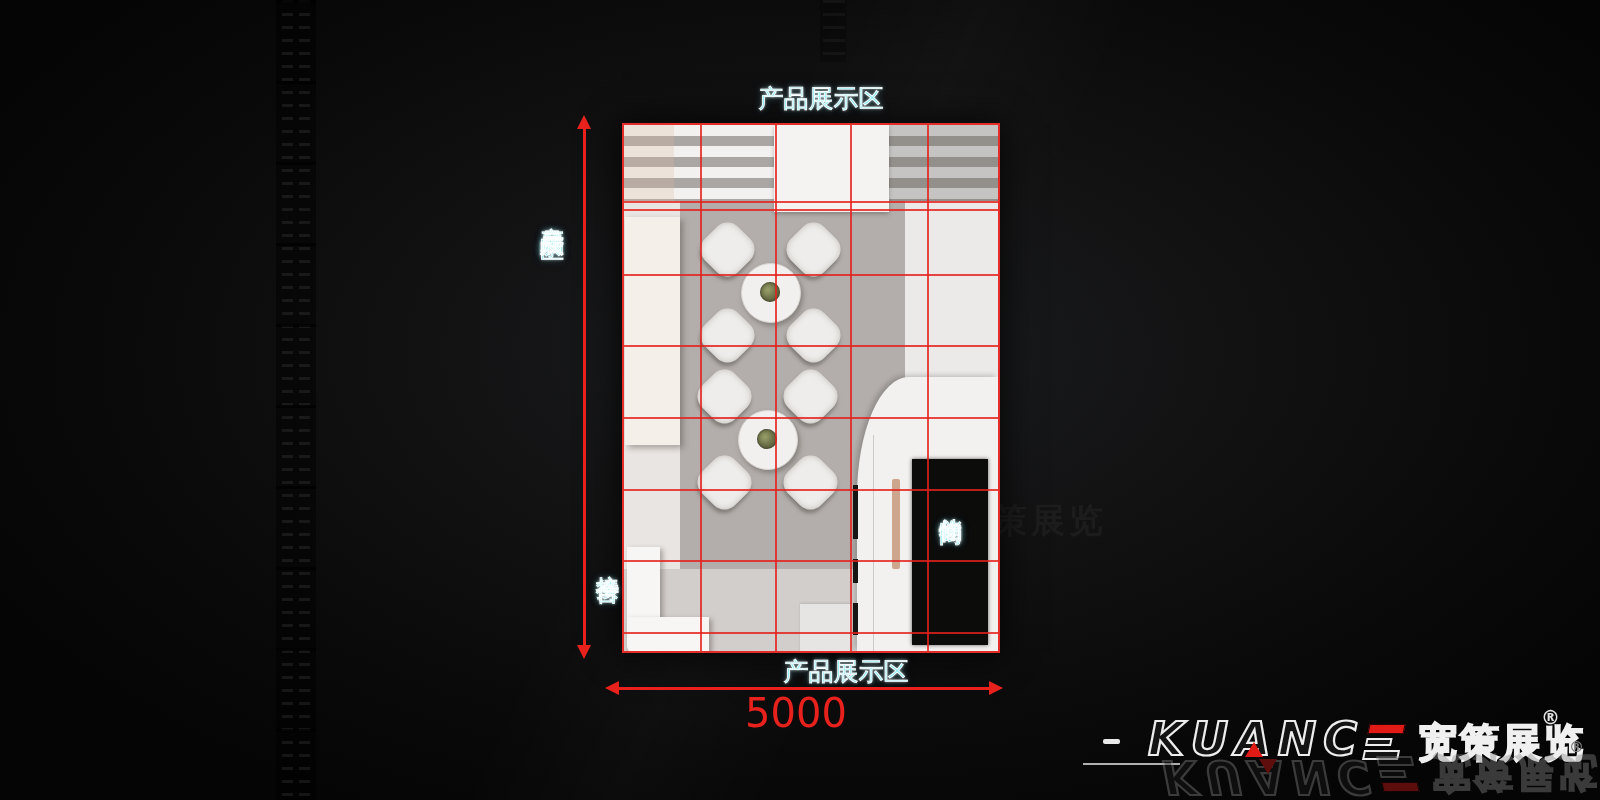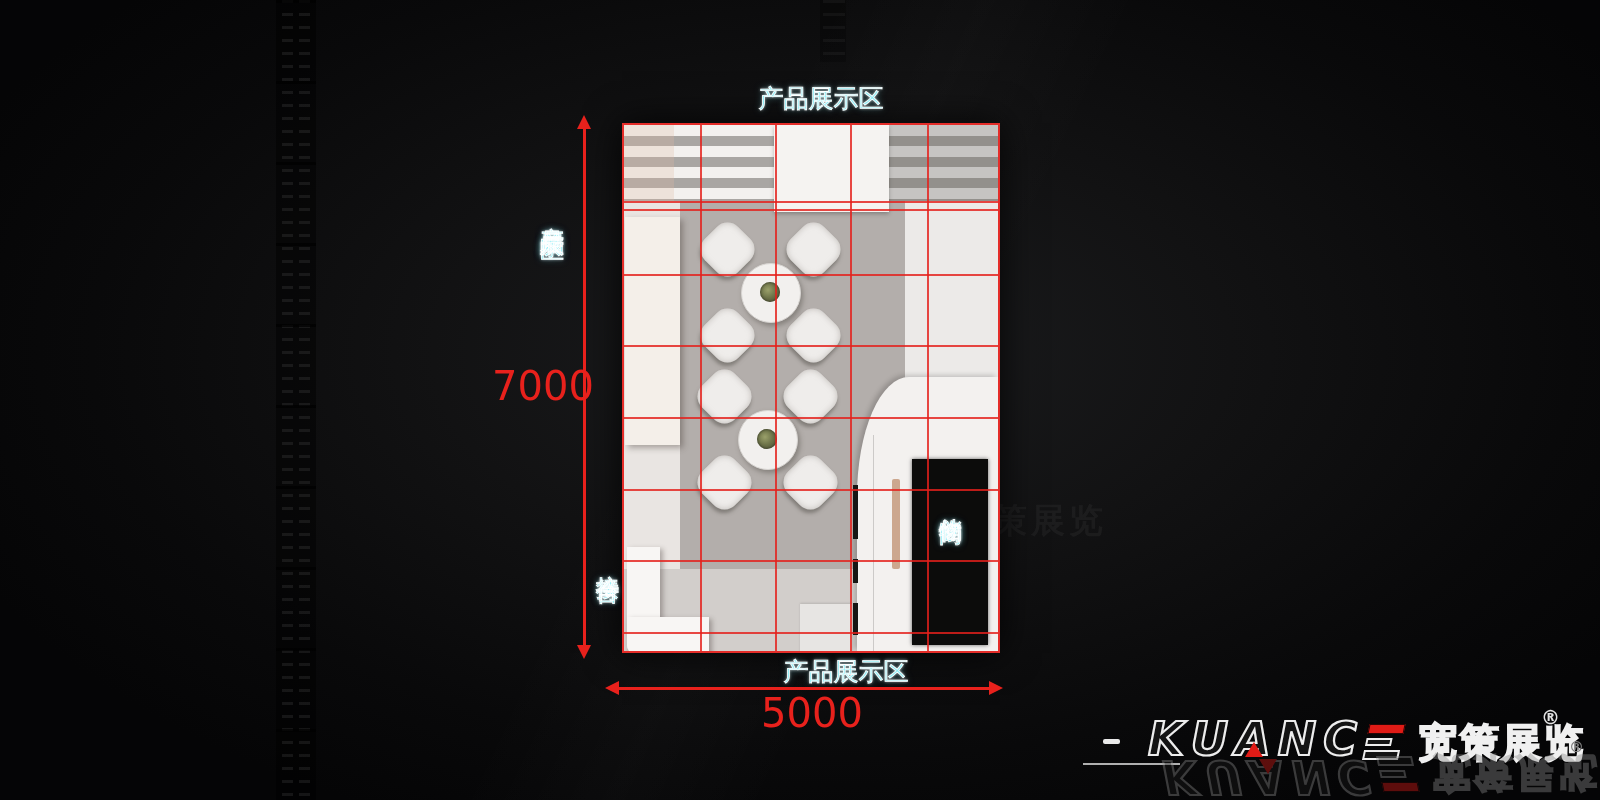--- a/index.html
+++ b/index.html
@@ -161,27 +161,26 @@
   <div class="cyan" style="left:671px;top:82px;width:300px;text-align:center;font-size:25px;">产品展示区</div>
   <div class="cyan vtext" style="left:536px;top:208px;font-size:24px;">产品展示区</div>
   <div class="cyan vtext" style="left:593px;top:557px;font-size:23px;">接待台</div>
   <div class="cyan" style="left:696px;top:655px;width:300px;text-align:center;font-size:25px;">产品展示区</div>
   <div class="cyan vtext" style="left:936px;top:500px;font-size:23px;letter-spacing:2px;">储物间</div>
 
   <div class="vdim">
     <div class="arr up"></div>
     <div class="arr down"></div>
   </div>
-  <div class="dim-label" style="left:463px;top:363px;width:160px;font-size:40px;">7000</div>
 
   <div class="hdim">
     <div class="arr left"></div>
     <div class="arr right"></div>
   </div>
-  <div class="dim-label" style="left:732px;top:690px;width:160px;font-size:40px;">5000</div>
+  <div class="dim-label" style="left:716px;top:690px;width:160px;font-size:40px;">5000</div>
 
   <div class="logo-dash"></div>
   <div class="logo-underline"></div>
 
   <div class="logo-row logo-main">
     <span class="kletter">K</span>
     <span class="kletter">U</span>
     <span class="kletter"><span>A</span><i class="a-tri"></i></span>
     <span class="kletter">N</span>
     <span class="kletter">C</span>

